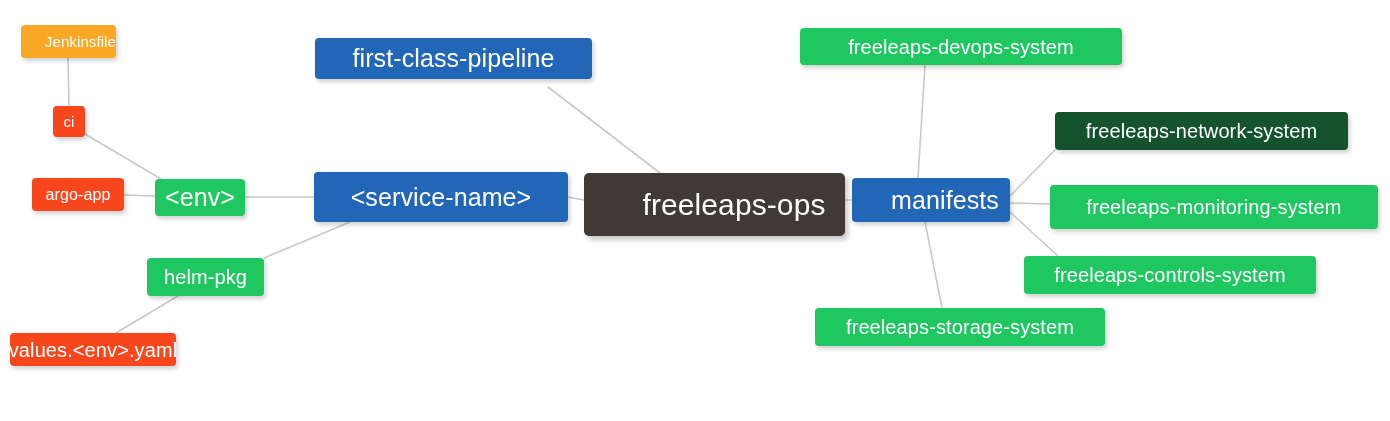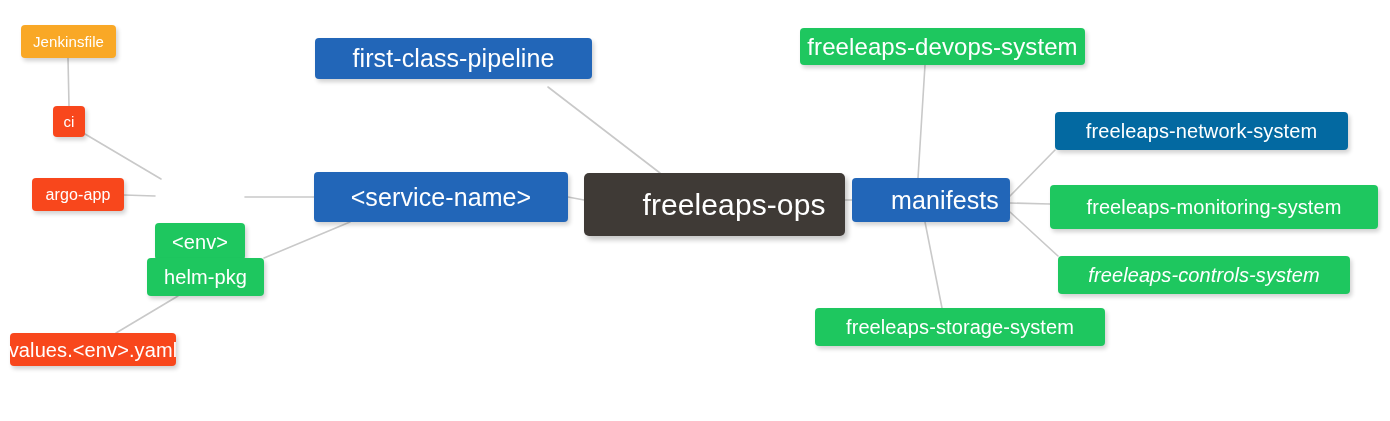--- a/index.html
+++ b/index.html
@@ -78,48 +78,48 @@
       </div>
       <div class="mm-node" style="left: 314px; top: 172px; width: 254px; height: 50px; background: rgb(34, 102, 184); font-size: 25px;">
         <span class="mm-label">&lt;service-name&gt;</span>
       </div>
       <div class="mm-node" style="left: 852px; top: 178px; width: 158px; height: 44px; background: rgb(34, 102, 184); font-size: 25px; padding-left: 28px;">
         <span class="mm-label">manifests</span>
       </div>
       <div class="mm-node" style="left: 315px; top: 38px; width: 277px; height: 41px; background: rgb(34, 102, 184); font-size: 25px;">
         <span class="mm-label">first-class-pipeline</span>
       </div>
-      <div class="mm-node" style="left: 155px; top: 179px; width: 90px; height: 37px; background: rgb(30, 199, 95); font-size: 20px; margin-top: 44px;">
+      <div class="mm-node" style="left: 155px; top: 179px; width: 90px; height: 37px; background: rgb(30, 199, 95); font-size: 25px;">
         <span class="mm-label">&lt;env&gt;</span>
       </div>
       <div class="mm-node" style="left: 147px; top: 258px; width: 117px; height: 38px; background: rgb(30, 199, 95); font-size: 20px;">
         <span class="mm-label">helm-pkg</span>
       </div>
-      <div class="mm-node" style="left: 21px; top: 25px; width: 95px; height: 33px; background: rgb(249, 168, 38); font-size: 15px;">
+      <div class="mm-node" style="left: 21px; top: 25px; width: 95px; height: 33px; background: rgb(249, 168, 38); font-size: 15px; justify-content: flex-end;">
         <span class="mm-label">Jenkinsfile</span>
       </div>
       <div class="mm-node" style="left: 53px; top: 106px; width: 32px; height: 31px; background: rgb(248, 71, 28); font-size: 15px; align-items: center;">
         <span class="mm-label">ci</span>
       </div>
       <div class="mm-node" style="left: 32px; top: 178px; width: 92px; height: 33px; background: rgb(248, 71, 28); font-size: 16px;">
         <span class="mm-label">argo-app</span>
       </div>
       <div class="mm-node" style="left: 10px; top: 333px; width: 166px; height: 33px; background: rgb(248, 71, 28); font-size: 20px;">
         <span class="mm-label">values.&lt;env&gt;.yaml</span>
       </div>
-      <div class="mm-node" style="left: 800px; top: 28px; width: 285px; height: 37px; background: rgb(30, 199, 95); font-size: 24px;">
+      <div class="mm-node" style="left: 800px; top: 28px; width: 322px; height: 37px; background: rgb(30, 199, 95); font-size: 20px;">
         <span class="mm-label">freeleaps-devops-system</span>
       </div>
-      <div class="mm-node" style="left: 1055px; top: 112px; width: 293px; height: 38px; background: #0369a1; font-size: 20px;">
+      <div class="mm-node" style="left: 1055px; top: 112px; width: 293px; height: 38px; background: #14532d; font-size: 20px;">
         <span class="mm-label">freeleaps-network-system</span>
       </div>
       <div class="mm-node" style="left: 1050px; top: 185px; width: 328px; height: 44px; background: rgb(30, 199, 95); font-size: 20px;">
         <span class="mm-label">freeleaps-monitoring-system</span>
       </div>
-      <div class="mm-node" style="left: 1058px; top: 256px; width: 292px; height: 38px; background: rgb(30, 199, 95); font-size: 20px; font-style: italic;">
+      <div class="mm-node" style="left: 1024px; top: 256px; width: 292px; height: 38px; background: rgb(30, 199, 95); font-size: 20px;">
         <span class="mm-label">freeleaps-controls-system</span>
       </div>
       <div class="mm-node" style="left: 815px; top: 308px; width: 290px; height: 38px; background: rgb(30, 199, 95); font-size: 20px;">
         <span class="mm-label">freeleaps-storage-system</span>
       </div>
     </div>
 
 </div>
 
 </body></html>

